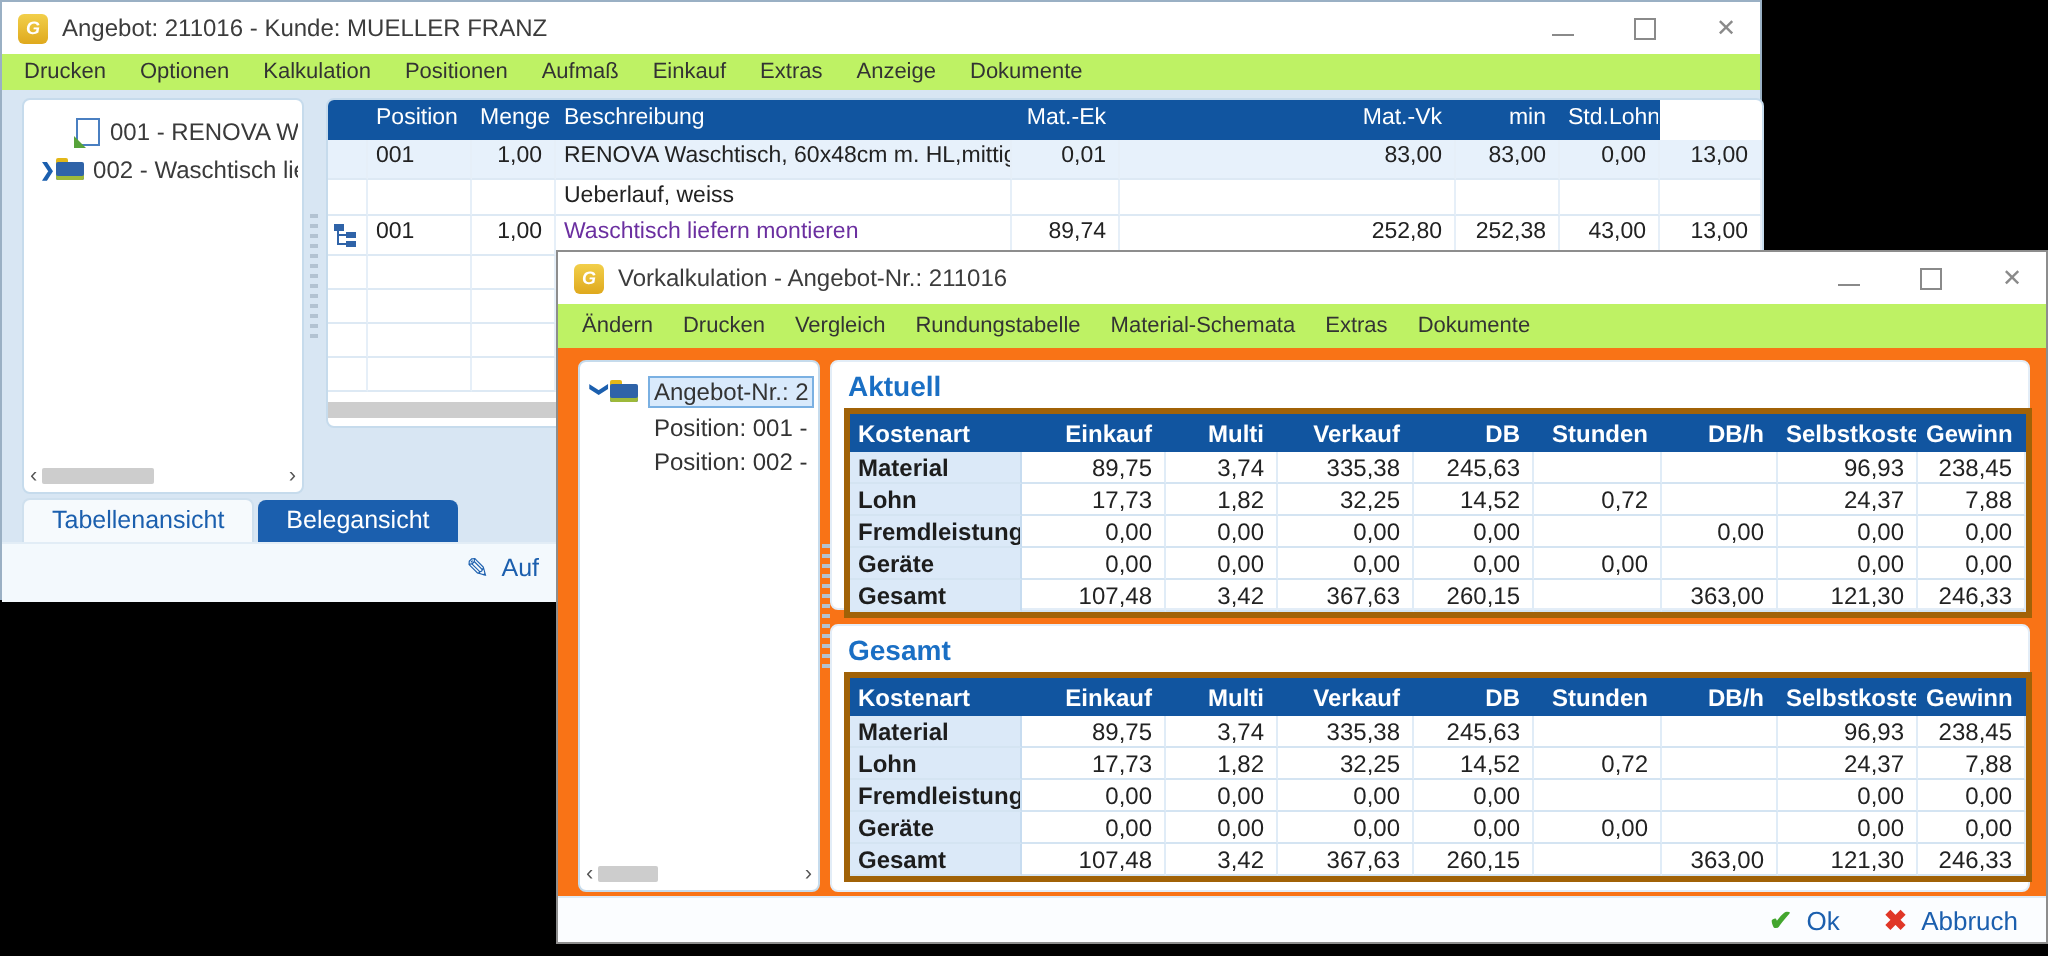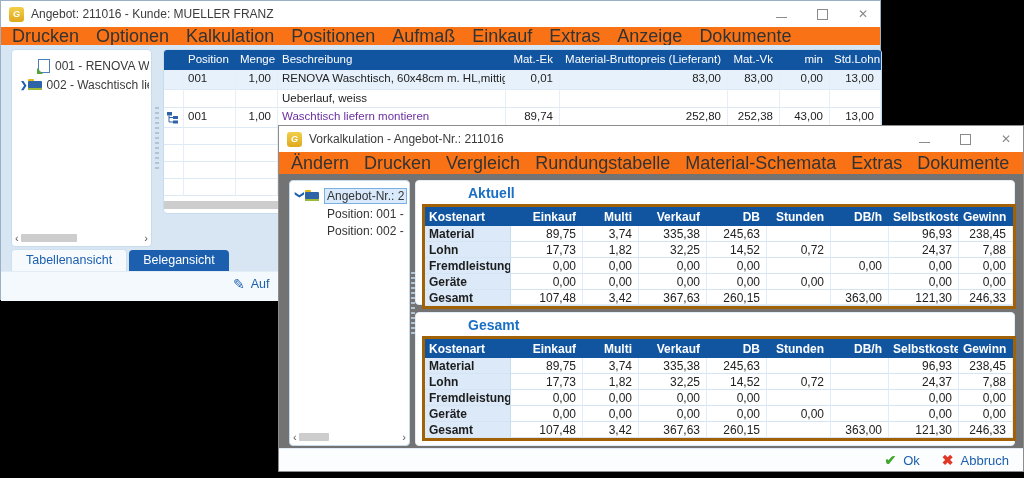--- a/index.html
+++ b/index.html
@@ -14,22 +14,22 @@
   .titlebar{height:26px;display:flex;align-items:center;padding:0 10px 0 8px;background:#fff;}
   .appicon{width:15px;height:15px;border-radius:3px;background:linear-gradient(#f2cf4a,#dfa91d);
     display:inline-flex;align-items:center;justify-content:center;margin-right:7px;flex:0 0 auto;}
   .appglyph{color:#fff;font-size:9px;font-weight:700;font-style:italic;line-height:1;}
   .title{font-size:12px;color:#3c3c3c;white-space:nowrap;}
   .winbtns{margin-left:auto;display:flex;align-items:center;gap:27px;color:#777;}
   .wbtn{cursor:default;display:inline-flex;align-items:center;justify-content:center;width:14px;height:14px;}
   .w-min{width:11px;height:1px;background:#8a8a8a;align-self:center;margin-top:6px;}
   .w-max{width:9px;height:9px;border:1px solid #8a8a8a;}
   .w-close{font-size:12px;color:#8a8a8a;line-height:1;}
-  .menubar{display:flex;gap:17px;align-items:center;padding:0 0 0 11px;height:18px;background:#f97316;
-    font-size:18px;color:#333;}
+  .menubar{display:flex;gap:17px;align-items:center;padding:0 0 0 11px;height:18px;background:#bef264;
+    font-size:11px;color:#333;}
   .menubar span{white-space:nowrap;}
   .panel{position:absolute;background:#fff;border:1px solid #c6dbec;border-radius:4px;box-sizing:border-box;overflow:hidden;}
   .hscroll{position:absolute;left:3px;right:3px;bottom:2px;height:12px;display:flex;align-items:center;
     color:#555;font-size:11px;}
   .hs-left{margin-right:auto;}
   .hs-right{margin-left:auto;}
   .hs-thumb{height:8px;background:#cdcdcd;border-radius:1px;}
   .splitter{position:absolute;width:4px;background:repeating-linear-gradient(#b3c3d2 0 2px,transparent 2px 5px);}
   .chev{color:#1b5fae;font-size:9px;font-weight:700;display:inline-block;width:10px;}
   .chev.exp{transform:rotate(90deg);}
@@ -61,29 +61,29 @@
   .tab{font-size:12.5px;padding:3px 14px 4px 14px;border-radius:4px 4px 0 0;white-space:nowrap;text-align:right;}
   .tab-on{background:#f6fafd;color:#1b5fae;border:1px solid #cfe0ee;border-bottom:none;}
   .tab-off{background:#1b5fae;color:#fff;margin-left:2px;}
   .bw-toolbar{position:absolute;left:0;top:226px;right:0;height:29px;background:#f3f9fd;border-top:1px solid #e2edf6;}
   .bw-toolbar-inner{position:absolute;left:232px;top:5px;display:flex;align-items:center;gap:6px;
     color:#1b5fae;font-size:12.5px;}
   .pencil{color:#1b5fae;font-size:14px;line-height:1;}
   
   .fw{left:278px;top:125px;width:746px;height:347px;border:1px solid #8d8d8d;z-index:5;}
   .fw .menubar{height:22px;gap:15px;padding-left:12px;}
-  .fw-content{position:absolute;left:0;top:48px;right:0;bottom:23px;background:#737373;}
+  .fw-content{position:absolute;left:0;top:48px;right:0;bottom:23px;background:#f97316;}
   .fw-tree{left:10px;top:6px;width:121px;height:266px;}
   .tree-root{display:flex;align-items:center;height:19px;padding:5px 2px 0 5px;font-size:12px;color:#333;white-space:nowrap;}
   .root-label{border:1px solid #7ab0e2;background:#d9eafc;padding:0 2px;white-space:nowrap;overflow:hidden;}
   .tree-child{height:17px;padding-left:37px;font-size:12px;color:#333;display:flex;align-items:center;white-space:nowrap;overflow:hidden;}
   .card{position:absolute;background:#fff;border:1px solid #e3edf7;border-radius:4px;box-sizing:border-box;}
   .card1{left:136px;top:6px;width:600px;height:125px;}
   .card2{left:136px;top:138px;width:600px;height:134px;}
-  .sec-head{position:absolute;left:8px;top:4px;font-size:14px;font-weight:700;color:#1a6fc4;margin-left:44px;}
+  .sec-head{position:absolute;left:8px;top:4px;font-size:14px;font-weight:700;color:#1a6fc4;}
   .fw-table{position:absolute;left:6px;top:23px;width:588px;border:3px solid #a16207;box-sizing:content-box;}
   .f-row{display:grid;grid-template-columns:86px 72px 56px 68px 60px 64px 58px 70px 1fr;height:16px;}
   .f-row .c{font-size:12px;border-right:1px solid #e0ecf7;border-bottom:1px solid #d4e4f2;padding:1px 6px 0 4px;}
   .f-hdr{height:19px;}
   .f-hdr .c{background:#1155a0;color:#fff;border-color:#1155a0;font-weight:700;padding-top:3px;}
   .lblc{background:#dbe9f8;font-weight:700;color:#1d1d1d;border-right-color:#c7dcf0 !important;}
   .fw-footer{position:absolute;left:0;bottom:0;right:0;height:22px;background:#fbfdff;border-top:1px solid #dfeaf4;
     display:flex;align-items:center;justify-content:flex-end;gap:22px;padding-right:14px;}
   .btn{display:inline-flex;align-items:center;gap:7px;font-size:13px;color:#1b5fae;}
   .check{color:#43a62e;font-weight:700;font-size:14px;line-height:1;}
@@ -142,21 +142,20 @@
 
     <div class="splitter" style="left:154px;top:62px;height:64px;"></div>
 
     <div class="panel bw-grid">
       <div class="t-row bw-hdr">
         <div class="c"></div>
         <div class="c">Position</div>
         <div class="c num">Menge</div>
         <div class="c">Beschreibung</div>
         <div class="c num">Mat.-Ek</div>
-        <div class="c num">Material-Bruttopreis (Lieferant)</div>
         <div class="c num">Mat.-Vk</div>
         <div class="c num">min</div>
         <div class="c num">Std.Lohn</div>
       </div>
       <div class="t-row row-sel r20">
         <div class="c"></div>
         <div class="c">001</div>
         <div class="c num">1,00</div>
         <div class="c">RENOVA Waschtisch, 60x48cm m. HL,mittig, m.</div>
         <div class="c num">0,01</div>

